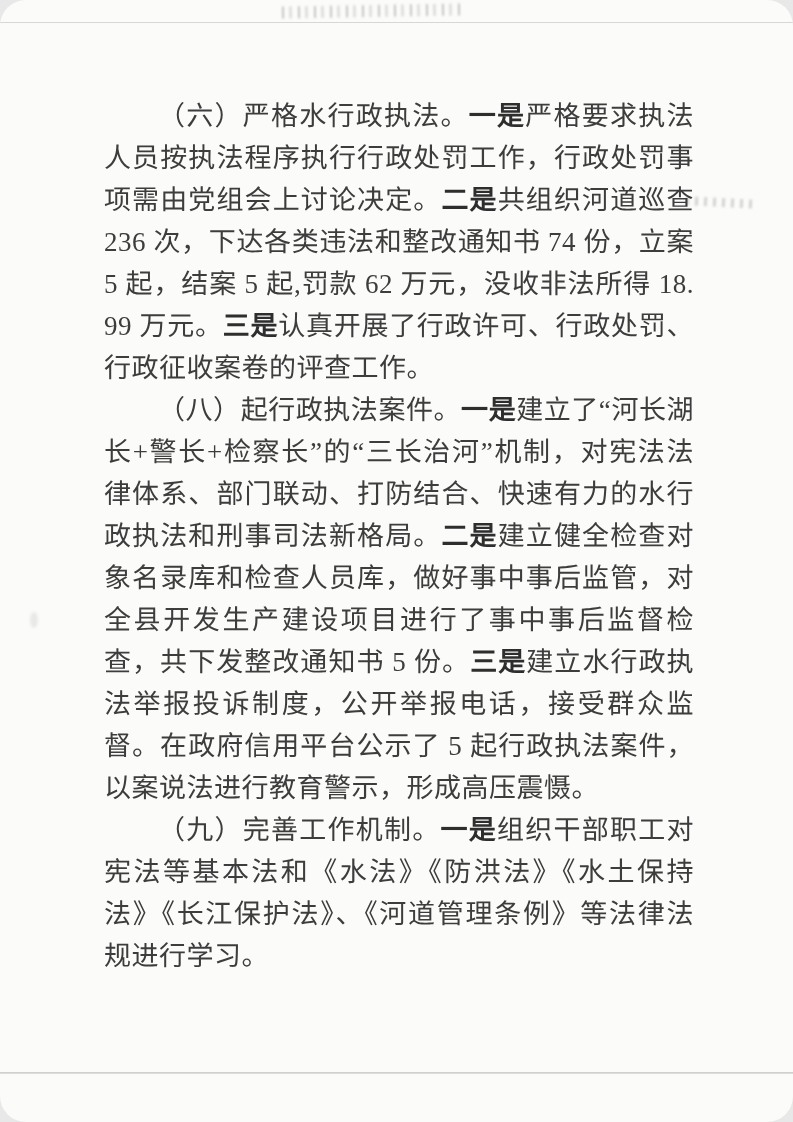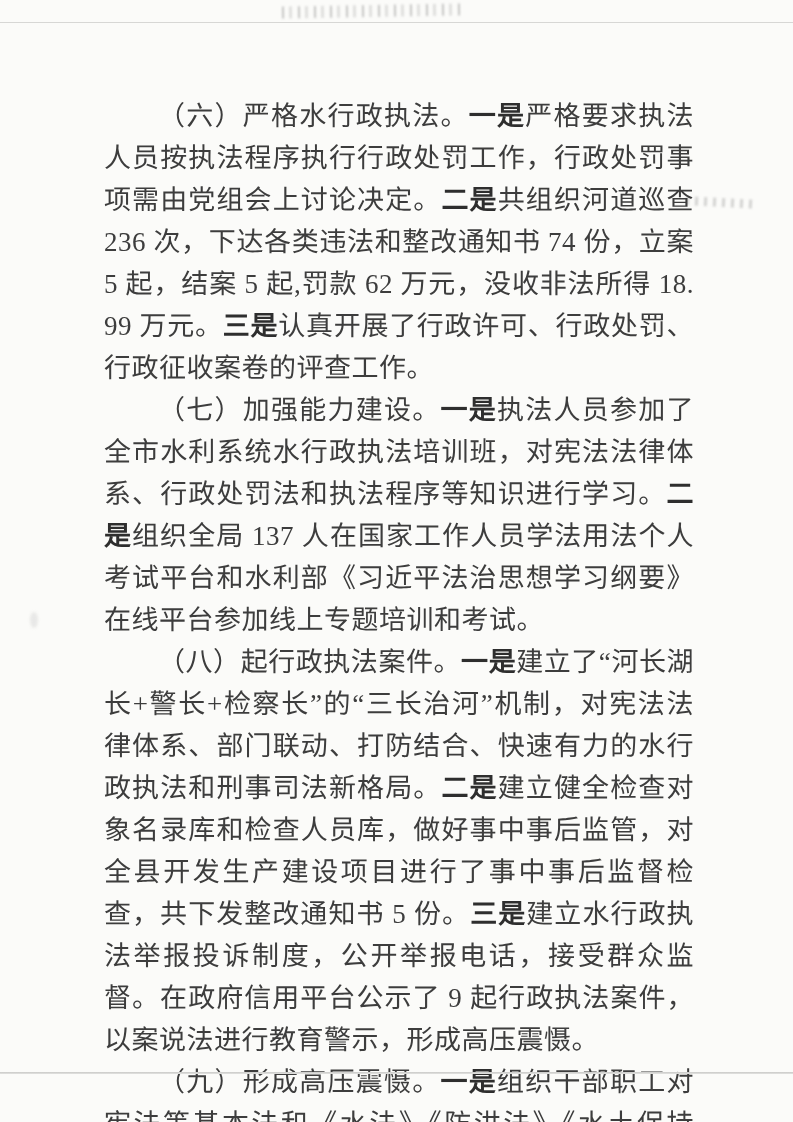--- a/index.html
+++ b/index.html
@@ -4,20 +4,21 @@
 <style>
   html, body { margin: 0; padding: 0; background: #e8e8e8; }
   .page {
     position: relative;
     width: 793px;
     height: 1122px;
     margin: 0 auto;
     background: #fbfbf9;
     overflow: hidden;
     font-family: "Liberation Serif", "DejaVu Serif", serif;
+    border-radius: 26px;
   }
   .scan-line-top {
     position: absolute;
     left: 0; top: 22px;
     width: 793px; height: 1px;
     background: #d7d7d5;
   }
   .scan-line-bottom {
     position: absolute;
     left: 0; top: 1072px;
@@ -75,19 +76,18 @@
 <body>
 
 <div class="page">
   <div class="scan-line-top"></div>
   <div class="smudge-top"></div>
   <div class="smudge-right"></div>
   <div class="smudge-left-dot"></div>
 
   <div class="content">
     <p><span>（六）严格水行政执法。</span><span class="strong">一是</span><span>严格要求执法人员按执法程序执行行政处罚工作，行政处罚事项需由党组会上讨论决定。</span><span class="strong">二是</span><span>共组织河道巡查 236 次，下达各类违法和整改通知书 74 份，立案 5 起，结案 5 起,罚款 62 万元，没收非法所得 18.99 万元。</span><span class="strong">三是</span><span>认真开展了行政许可、行政处罚、行政征收案卷的评查工作。</span></p>
-    <p><span>（七）加强能力建设。</span><span class="strong">一是</span><span>执法人员参加了全市水利系统水行政执法培训班，对宪法法律体系、行政处罚法和执法程序等知识进行学习。</span><span class="strong">二是</span><span>组织全局 137 人在国家工作人员学法用法个人考试平台和水利部《习近平法治思想学习纲要》在线平台参加线上专题培训和考试。</span></p>
-    <p><span>（八）起行政执法案件。</span><span class="strong">一是</span><span>建立了“河长湖长+警长+检察长”的“三长治河”机制，对宪法法律体系、部门联动、打防结合、快速有力的水行政执法和刑事司法新格局。</span><span class="strong">二是</span><span>建立健全检查对象名录库和检查人员库，做好事中事后监管，对全县开发生产建设项目进行了事中事后监督检查，共下发整改通知书 5 份。</span><span class="strong">三是</span><span>建立水行政执法举报投诉制度，公开举报电话，接受群众监督。在政府信用平台公示了 9 起行政执法案件，以案说法进行教育警示，形成高压震慑。</span></p>
-    <p><span>（九）形成高压震慑。</span><span class="strong">一是</span><span>组织干部职工对宪法等基本法和《水法》《防洪法》《水土保持法》《长江保护法》、《河道管理条例》等法律法规进行学习。</span></p>
+    <p><span>（八）起行政执法案件。</span><span class="strong">一是</span><span>建立了“河长湖长+警长+检察长”的“三长治河”机制，对宪法法律体系、部门联动、打防结合、快速有力的水行政执法和刑事司法新格局。</span><span class="strong">二是</span><span>建立健全检查对象名录库和检查人员库，做好事中事后监管，对全县开发生产建设项目进行了事中事后监督检查，共下发整改通知书 5 份。</span><span class="strong">三是</span><span>建立水行政执法举报投诉制度，公开举报电话，接受群众监督。在政府信用平台公示了 5 起行政执法案件，以案说法进行教育警示，形成高压震慑。</span></p>
+    <p><span>（九）完善工作机制。</span><span class="strong">一是</span><span>组织干部职工对宪法等基本法和《水法》《防洪法》《水土保持法》《长江保护法》、《河道管理条例》等法律法规进行学习。</span></p>
   </div>
 
   <div class="scan-line-bottom"></div>
 </div>
 
 </body></html>

